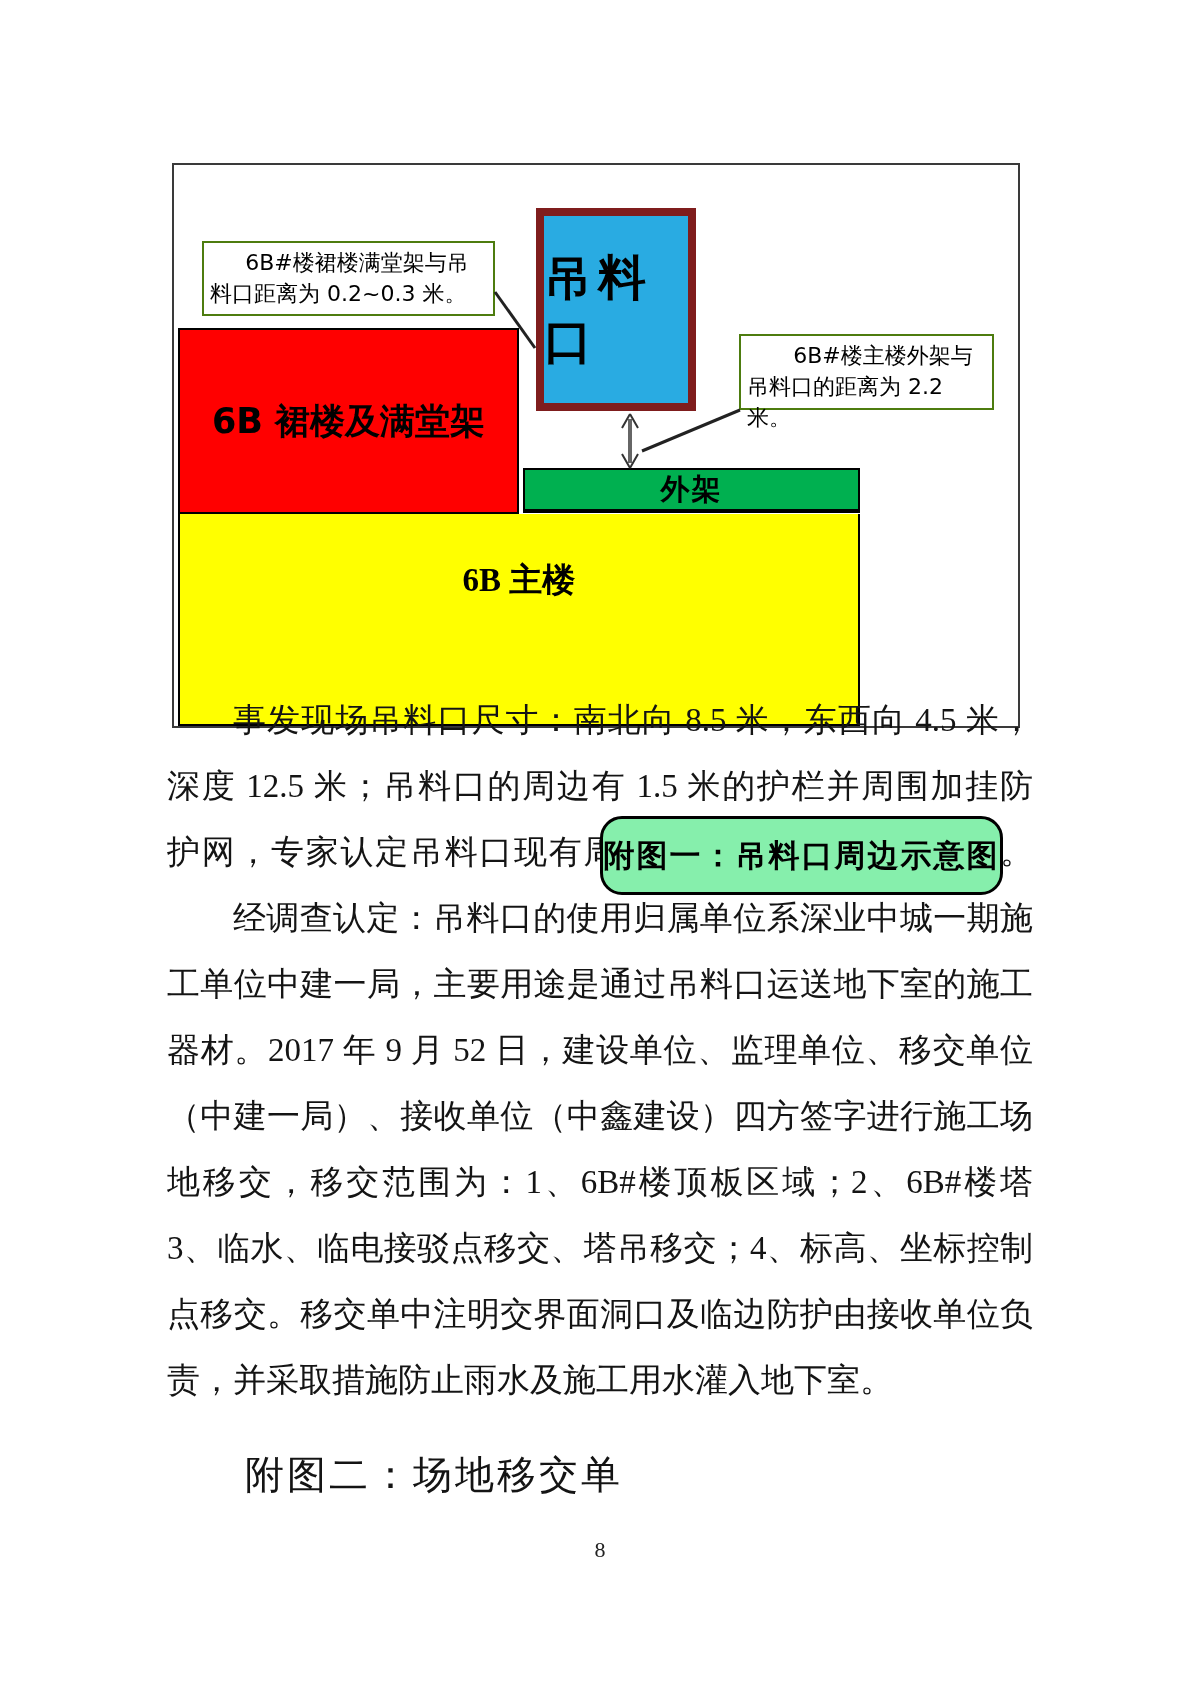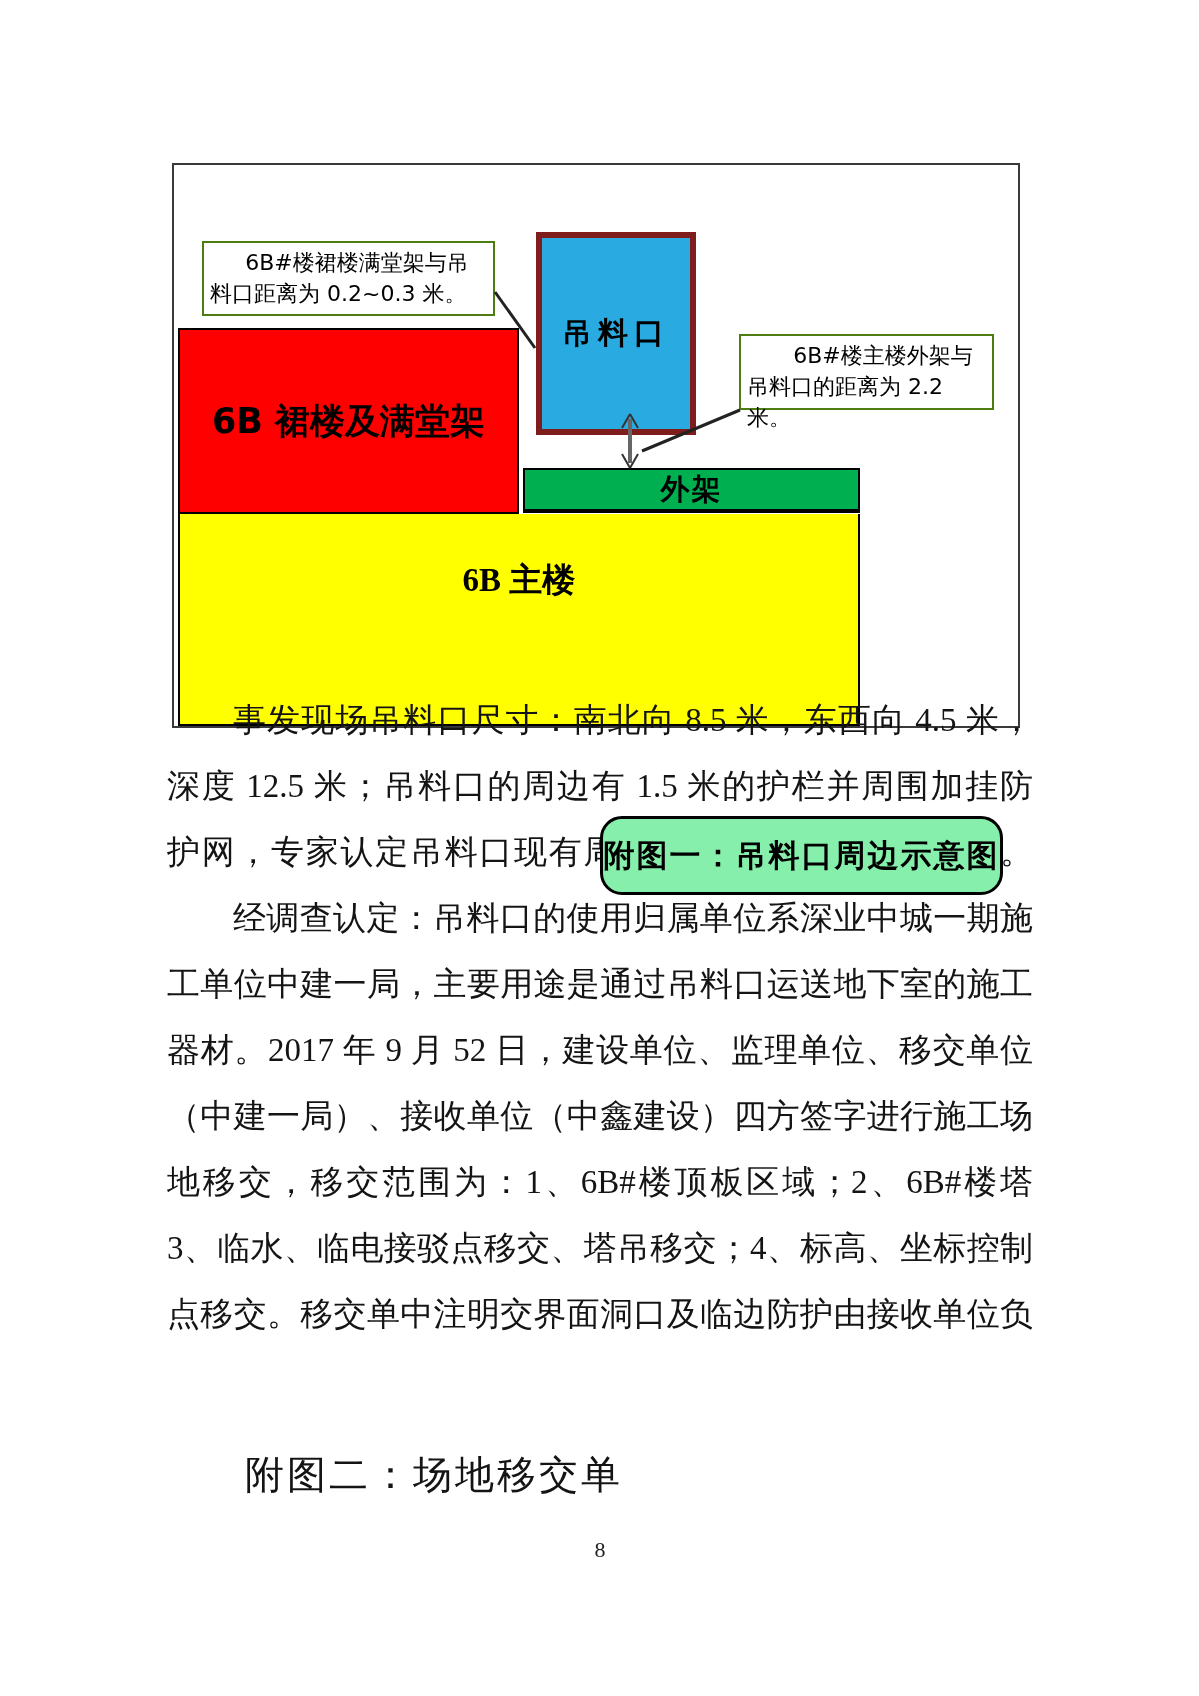--- a/index.html
+++ b/index.html
@@ -14,21 +14,21 @@
   
   #figure-frame{
     position:absolute;left:172px;top:163px;width:844px;height:561px;
     border:2px solid #3a3a3a;background:#fff;
   }
   .block{
     position:absolute;display:flex;align-items:center;justify-content:center;
     font-family:"DejaVu Sans","Liberation Sans",sans-serif;
     font-weight:bold;color:#000;box-sizing:border-box;
   }
-  #block-hoist{left:362px;top:43px;width:160px;height:203px;border:6px solid #7f1d1d;font-size:30px;letter-spacing:6px;margin-top:24px;}
+  #block-hoist{left:362px;top:43px;width:160px;height:203px;border:8px solid #7f1d1d;font-size:48px;letter-spacing:6px;}
   #block-podium{left:4px;top:163px;width:341px;height:186px;border:2px solid #000;font-size:35px;}
   #block-scaffold{left:349px;top:303px;width:337px;height:45px;border:2px solid #000;border-bottom-width:4px;font-size:29px;letter-spacing:2px;}
   #block-main{left:4px;top:349px;width:682px;height:212px;border:2px solid #000;border-top:none;}
   #label-main{
     position:absolute;left:0;top:44px;width:100%;text-align:center;
     font-family:Liberation Serif, serif;font-weight:bold;font-size:33px;
   }
   .callout{
     position:absolute;background:#fff;border:2px solid #4d7c0f;box-sizing:border-box;
     font-family:"DejaVu Sans","Liberation Sans",sans-serif;
@@ -127,18 +127,19 @@
     <div class="bline fill indent">事发现场吊料口尺寸：南北向 8.5 米，东西向 4.5 米，</div>
     <div class="bline fill">深度 12.5 米；吊料口的周边有 1.5 米的护栏并周围加挂防</div>
     <div class="bline fill">护网，专家认定吊料口现有周边防护符合国家规范要求。</div>
     <div class="bline fill indent">经调查认定：吊料口的使用归属单位系深业中城一期施</div>
     <div class="bline fill">工单位中建一局，主要用途是通过吊料口运送地下室的施工</div>
     <div class="bline fill">器材。2017 年 9 月 52 日，建设单位、监理单位、移交单位</div>
     <div class="bline fill">（中建一局）、接收单位（中鑫建设）四方签字进行施工场</div>
     <div class="bline fill">地移交，移交范围为：1、6B#楼顶板区域；2、6B#楼塔吊；</div>
     <div class="bline fill">3、临水、临电接驳点移交、塔吊移交；4、标高、坐标控制</div>
     <div class="bline fill">点移交。移交单中注明交界面洞口及临边防护由接收单位负</div>
+    <div class="bline">责，并采取措施防止雨水及施工用水灌入地下室。</div>
   </div>
 
   <div id="figure2-caption">附图二：场地移交单</div>
 
   <div id="page-number">8</div>
 </div>
 
 </body></html>

